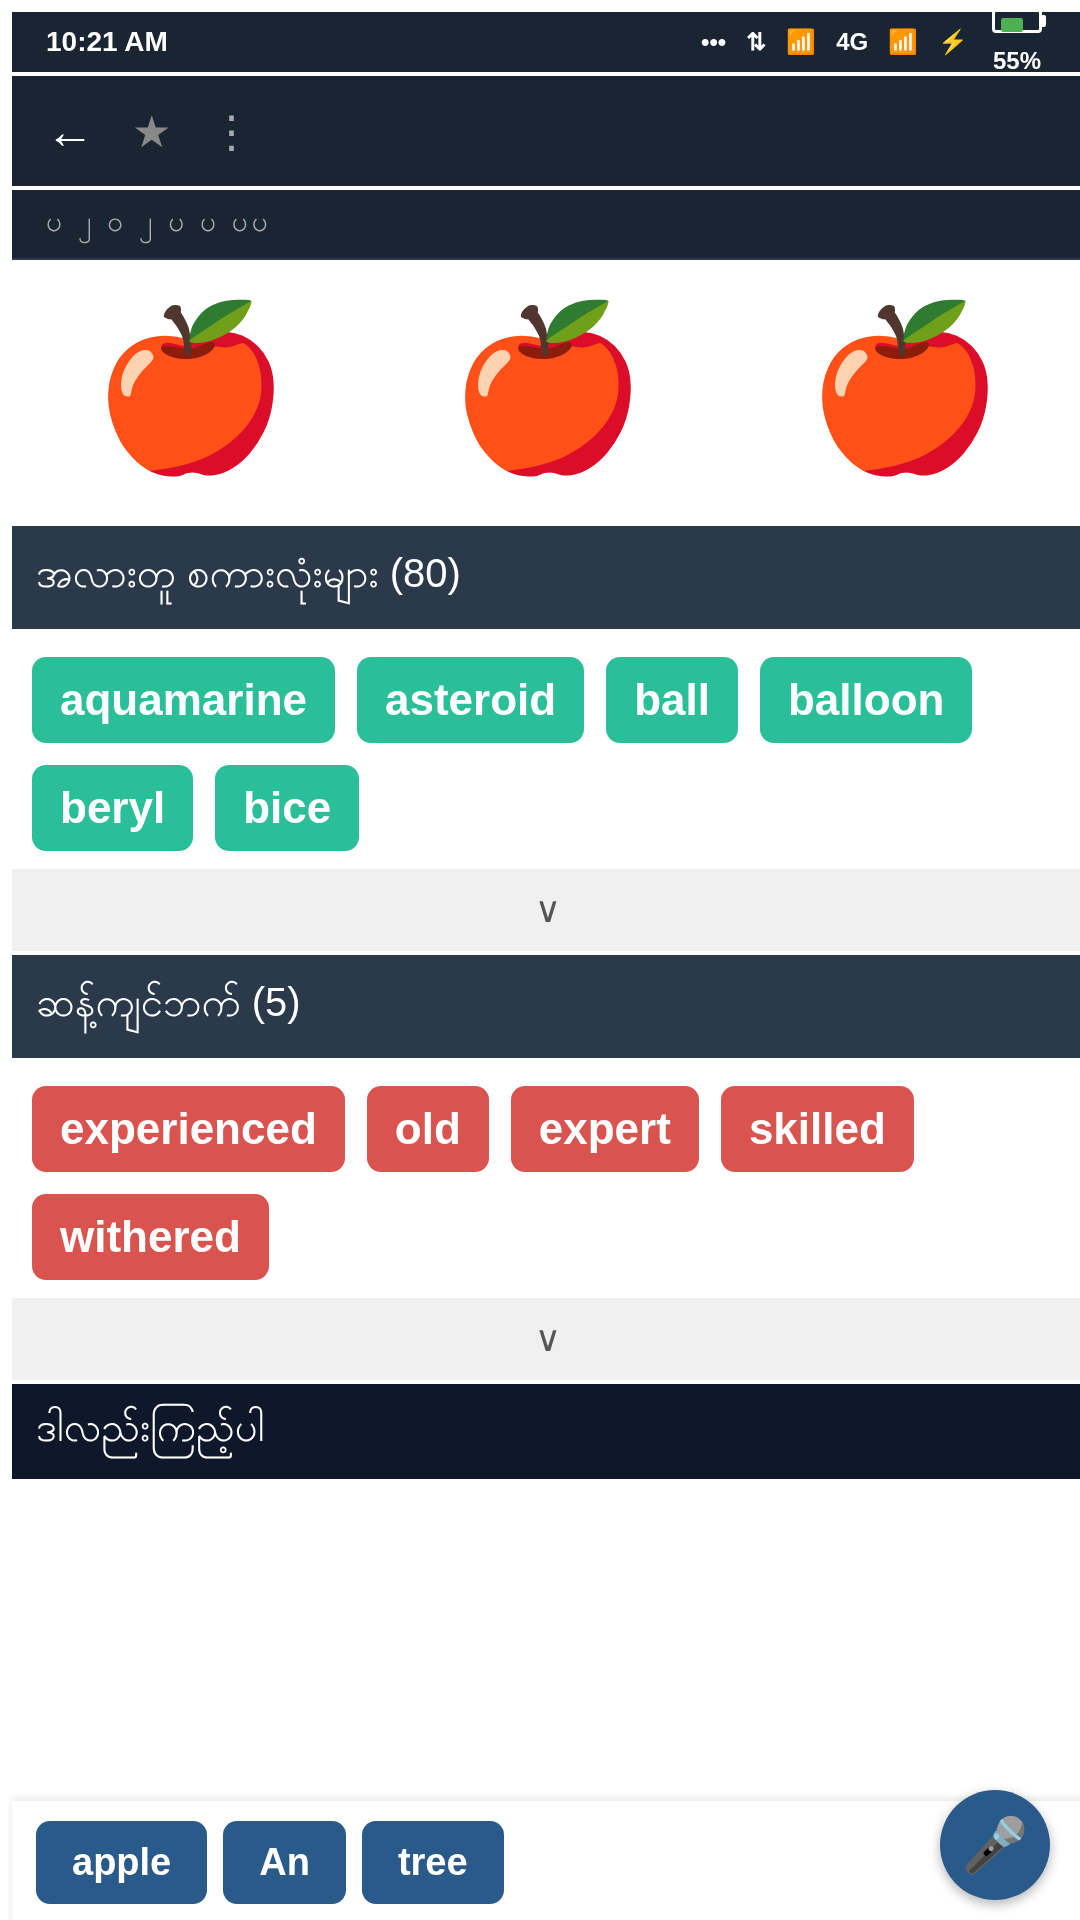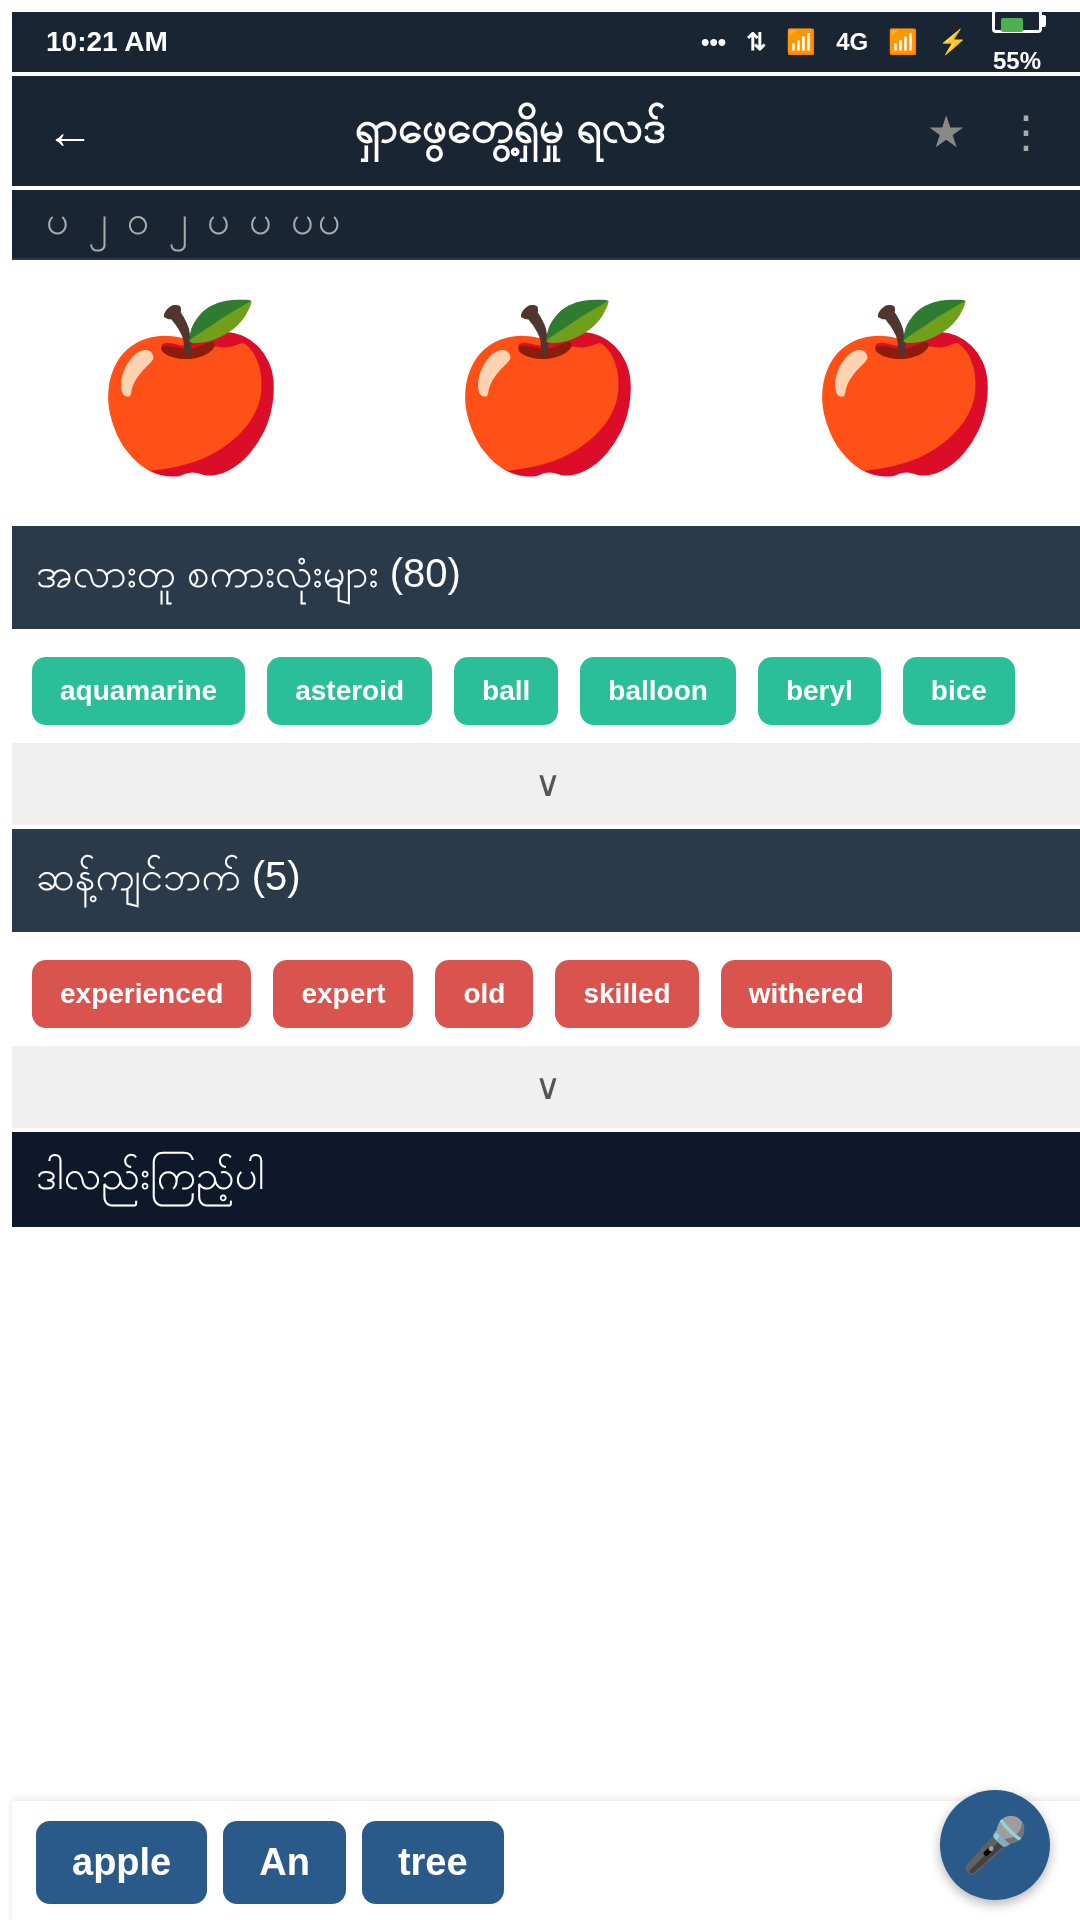--- a/index.html
+++ b/index.html
@@ -99,21 +99,21 @@
     .sub-nav {
       background: #1a2533;
       height: 70px;
       display: flex;
       align-items: center;
       padding: 0 30px;
       border-bottom: 2px solid #2a3a4a;
     }
     .sub-nav-text {
       color: #aaa;
-      font-size: 40px;
+      font-size: 28px;
       letter-spacing: 4px;
     }
 
     
     .apple-section {
       background: white;
       padding: 40px 0 50px 0;
       display: flex;
       justify-content: space-around;
       align-items: center;
@@ -135,21 +135,21 @@
     .tags-container {
       background: white;
       padding: 20px 16px 10px 16px;
       display: flex;
       flex-wrap: wrap;
       gap: 14px;
     }
     .tag {
       border-radius: 14px;
       padding: 18px 28px;
-      font-size: 28px;
+      font-size: 44px;
       font-weight: bold;
       color: white;
       cursor: pointer;
     }
     .tag-teal {
       background: #2bbf99;
     }
     .tag-red {
       background: #d9534f;
     }
@@ -237,21 +237,20 @@
       <div class="battery-bar">
         <div class="battery-fill"></div>
       </div>
       <span>55%</span>
     </div>
   </div>
 </div>
 
 <div class="header">
   <span class="header-back">←</span>
-  <span class="header-title">ရှာဖွေတွေ့ရှိမှု ရလဒ်</span>
   <span class="header-star">★</span>
   <span class="header-menu">⋮</span>
 </div>
 
 <div class="sub-nav">
   <span class="sub-nav-text">ပ  ၂  ဝ  ၂  ပ  ပ    ပပ</span>
 </div>
 
 <div class="apple-section">
   <span class="apple-icon">🍎</span>
@@ -272,22 +271,22 @@
 </div>
 <div class="expand-row">
   <span class="expand-arrow">∨</span>
 </div>
 
 <div class="section-header">
   <span>ဆန့်ကျင်ဘက် (5)</span>
 </div>
 <div class="tags-container">
   <span class="tag tag-red">experienced</span>
+  <span class="tag tag-red">old</span>
   <span class="tag tag-red">expert</span>
-  <span class="tag tag-red">old</span>
   <span class="tag tag-red">skilled</span>
   <span class="tag tag-red">withered</span>
 </div>
 <div class="expand-row">
   <span class="expand-arrow">∨</span>
 </div>
 
 <div class="bottom-section-header">
   <span>ဒါလည်းကြည့်ပါ</span>
 </div>

